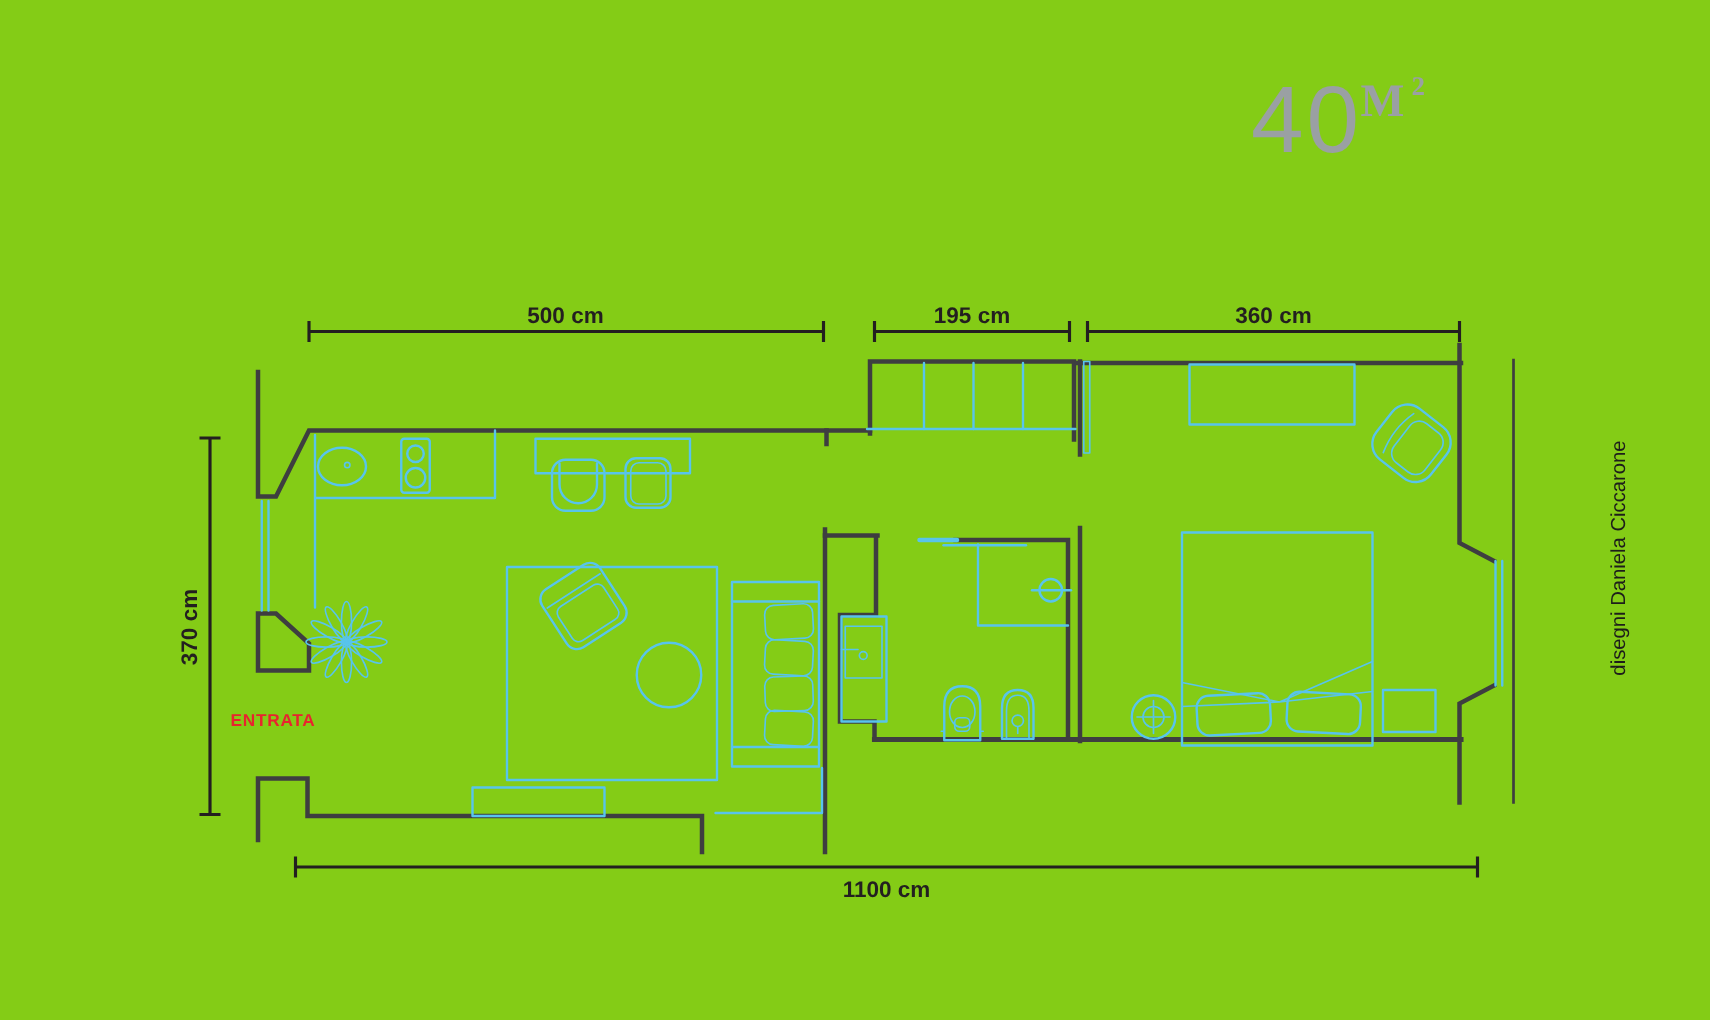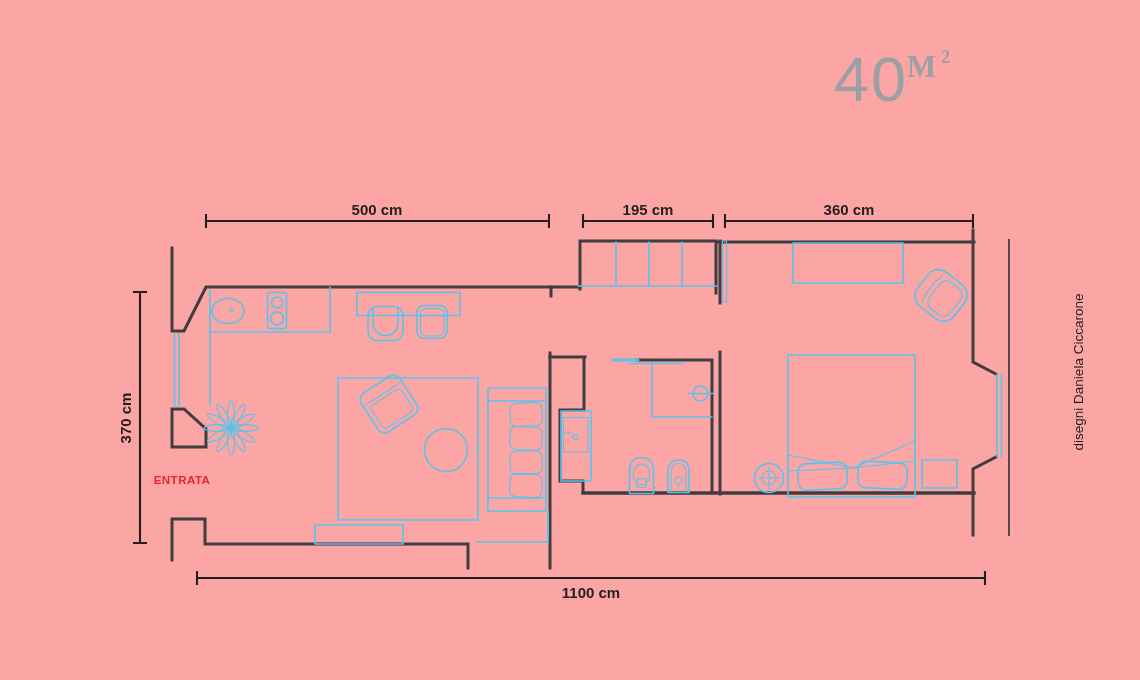--- a/index.html
+++ b/index.html
@@ -1,16 +1,16 @@
 <!DOCTYPE html>
 <html style="--wall: #3e3e40; --furniture: #58c4ec; --entrance-red: #e8242e; --title-gray: #9aa0a3; --ink: #231f20;"><head>
 <meta charset="utf-8">
 <style>
   html,body{margin:0;padding:0;background:#ffffff;}
-  .stage{position:relative;width:1140px;height:680px;background:#fca5a5;overflow:hidden;}
+  .stage{position:relative;width:1140px;height:680px;background:#84cc16;overflow:hidden;}
   svg{position:absolute;left:0;top:0;}
   text{font-family:"Liberation Sans",sans-serif;}
   .w   {fill:none;stroke:var(--wall,#3e3e40);stroke-width:3;stroke-linecap:square;stroke-linejoin:miter;}
   .w2  {fill:none;stroke:var(--wall,#3e3e40);stroke-width:1.8;stroke-linecap:square;}
   .w35 {stroke-width:3.4;}
   .f   {fill:none;stroke:var(--furniture,#58c4ec);stroke-width:1.6;stroke-linecap:round;stroke-linejoin:round;}
   .fthin{stroke-width:1.1;}
   .fthick{stroke-width:3;}
   .d   {fill:none;stroke:var(--ink,#231f20);stroke-width:2.1;stroke-linecap:butt;}
   .dim {font-size:15px;font-weight:700;fill:var(--ink,#231f20);}

